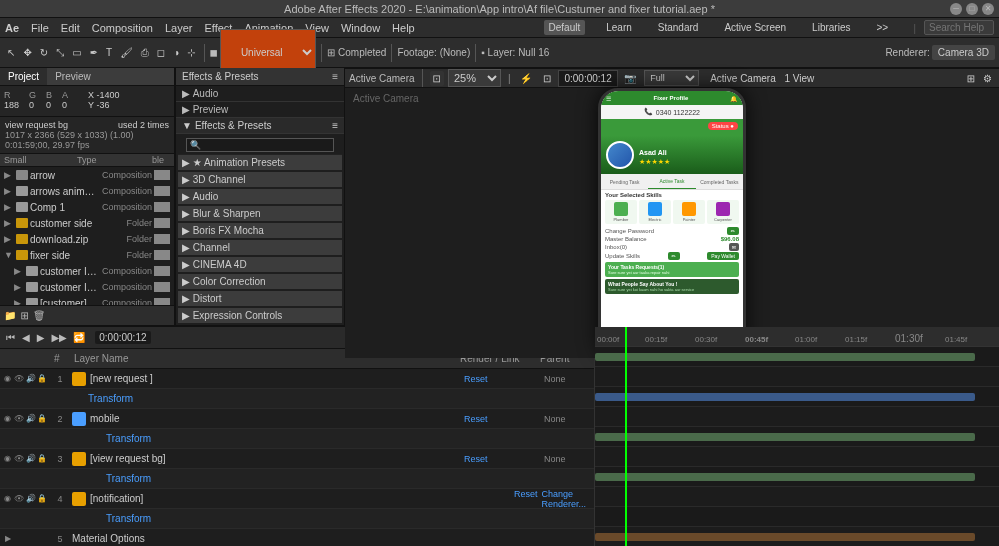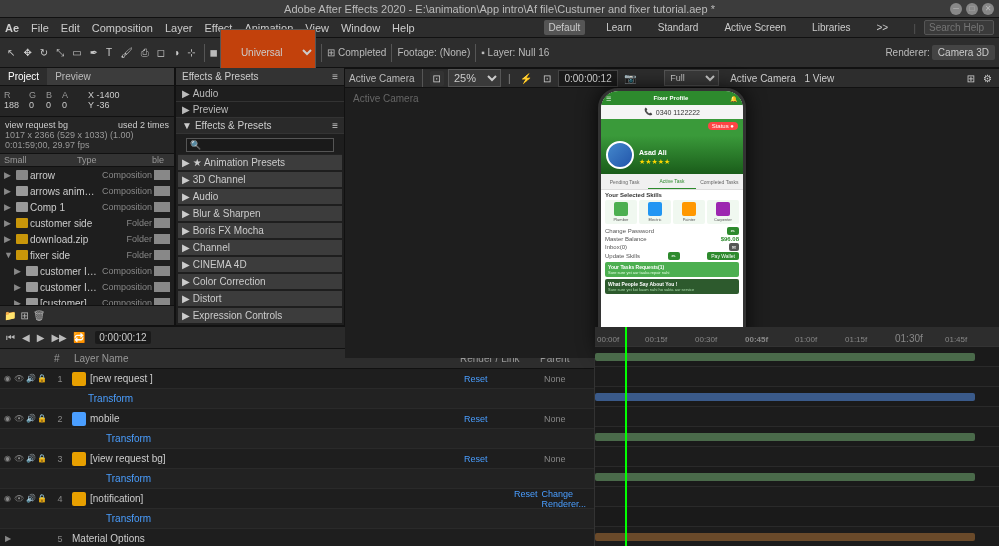--- a/index.html
+++ b/index.html
@@ -408,21 +408,21 @@
         <select style="background:#3a3a3a; border:1px solid #555; color:#ccc; font-size:11px; padding:1px;">
           <option>25%</option>
           <option>50%</option>
           <option>100%</option>
         </select>
         <span style="color:#888; margin: 0 3px;">|</span>
         <button class="toolbar-btn">⚡</button>
         <button class="toolbar-btn">⊡</button>
         <span style="background:#1a1a1a; padding:2px 5px; font-size:10px; color:#ccc; cursor:pointer; border:1px solid #444;">0:00:00:12</span>
         <button class="toolbar-btn">📷</button>
-        <select style="background:#3a3a3a; border:1px solid #555; color:#ccc; font-size:9px; padding:1px;margin-left:20px;">
+        <select style="background:#3a3a3a; border:1px solid #555; color:#ccc; font-size:9px; padding:1px;">
           <option>Full</option>
           <option>Half</option>
           <option>Quarter</option>
         </select>
         <span style="margin-left:4px; font-size:10px; color:#bbb;">
           <button class="toolbar-btn">Active Camera</button>
           <button class="toolbar-btn">1 View</button>
         </span>
         <div style="display:flex; gap:2px; margin-left:auto;">
           <button class="toolbar-btn">⊞</button>

